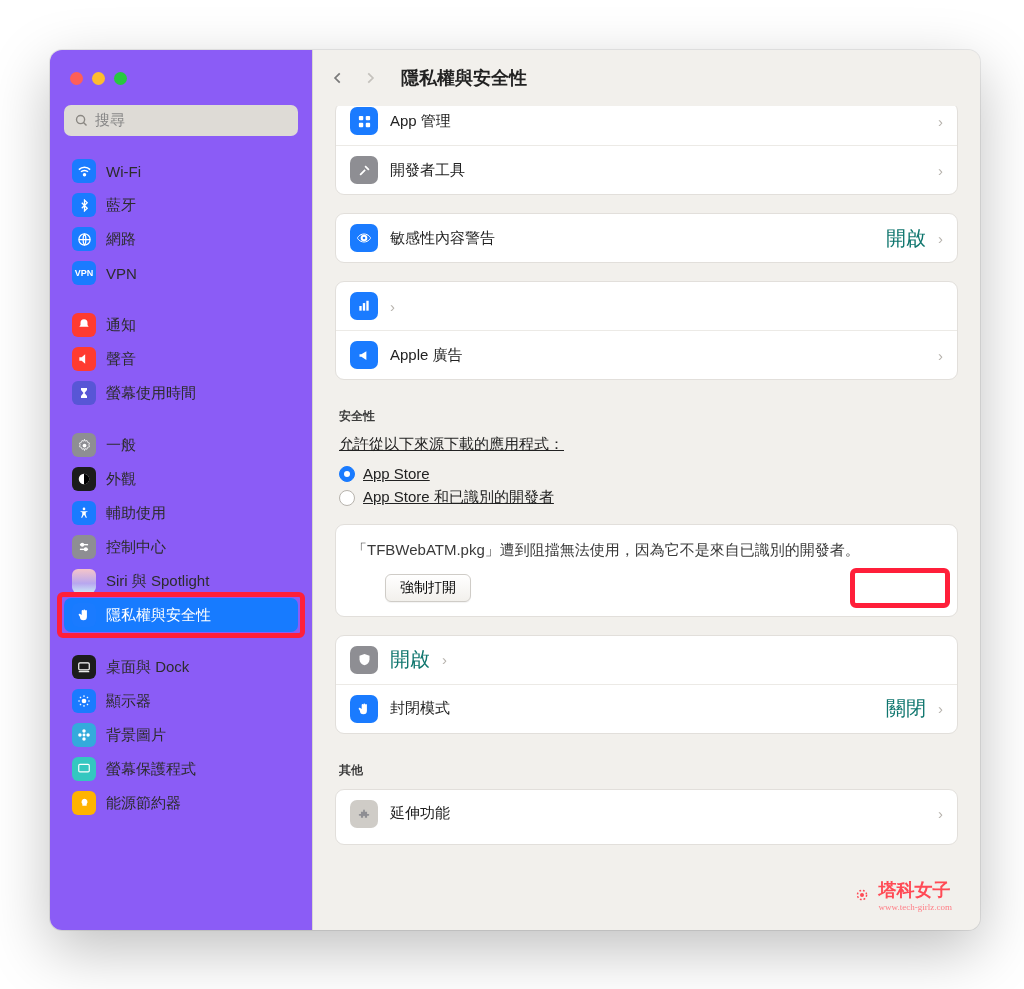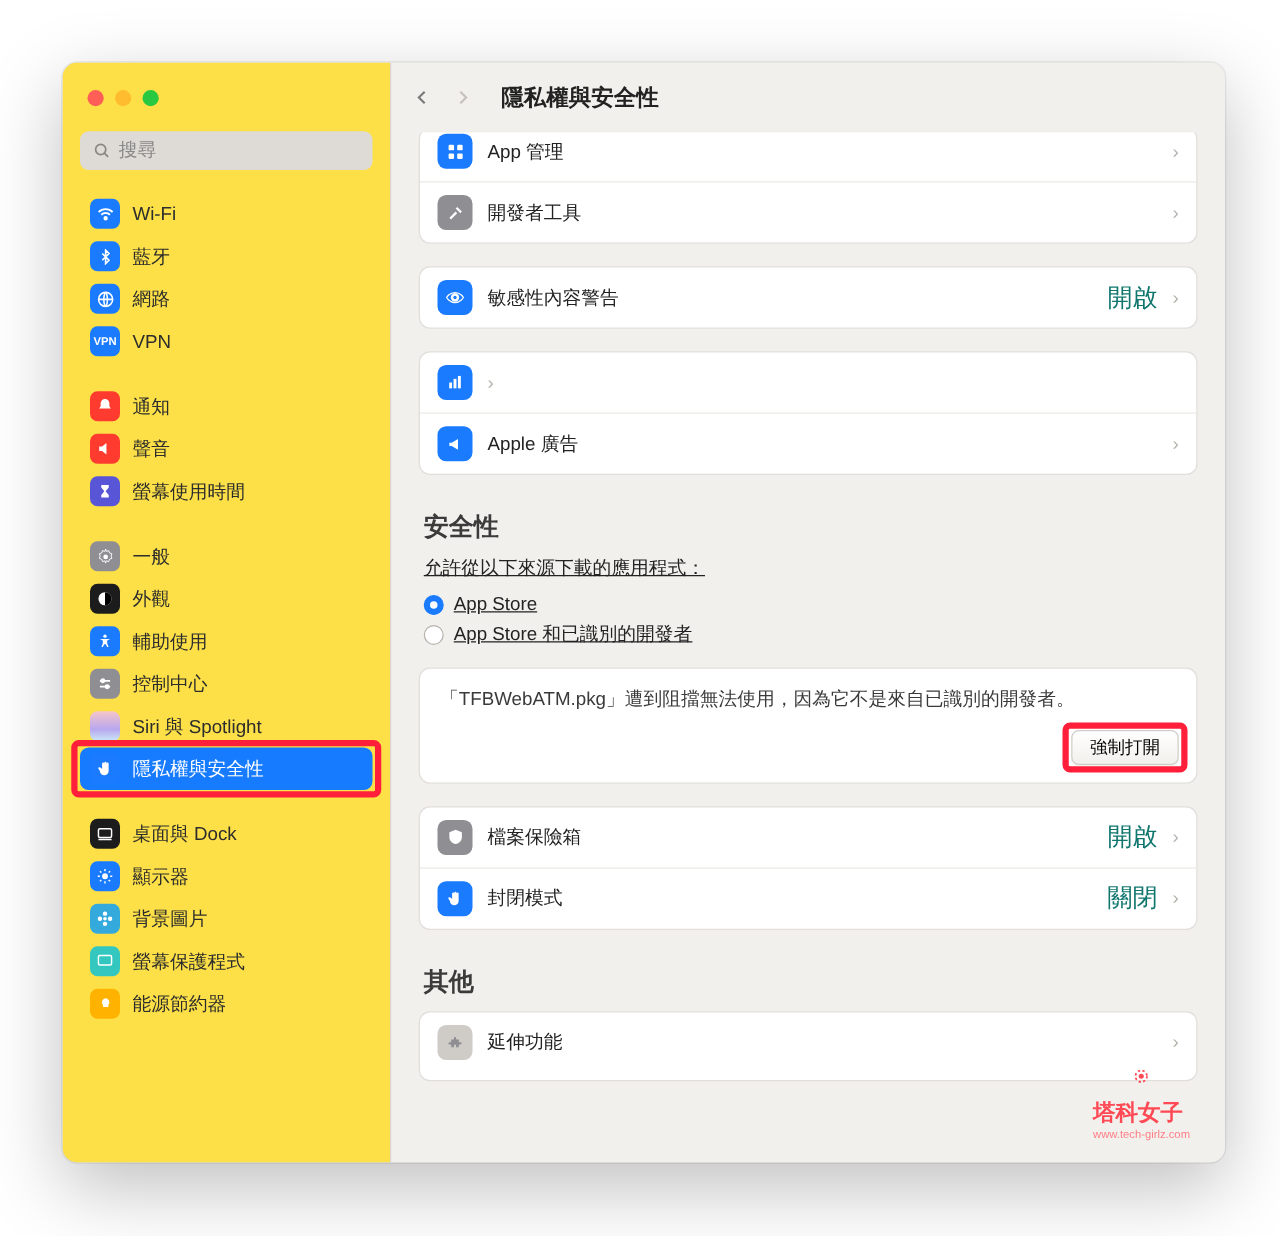--- a/index.html
+++ b/index.html
@@ -33,21 +33,21 @@
   }
   .dot { width: 13px; height: 13px; border-radius: 50%; }
   .dot.red { background:#ff5f57; }
   .dot.yellow { background:#febc2e; }
   .dot.green { background:#28c840; }
 
   
   .sidebar {
     width: 262px;
     flex: none;
-    background: #fde047;
+    background: #8b5cf6;
     padding: 55px 14px 14px 14px;
     overflow: hidden;
   }
   .search {
     display:flex; align-items:center; gap:6px;
     background:#dedbd6;
     border-radius: 7px;
     padding: 6px 10px;
     color:#888;
     margin-bottom: 18px;
@@ -123,21 +123,21 @@
   .row + .row { border-top: 1px solid #eceae6; }
   .row .label { flex:1; }
   .row .status { color:#0f766e; font-size: 20px; }
   .row .chev { color:#b7b3ad; }
   .row .ricon {
     width: 28px; height: 28px; border-radius: 7px;
     display:flex; align-items:center; justify-content:center;
     color:#fff; flex:none; font-weight:600;
   }
   .sec-title {
-    font-size: 20px; font-weight:600;
+    font-size: 12px; font-weight:600;
     color:#3b3b3b;
     margin: 28px 4px 10px 4px;
   }
   .plain-card {
     background:transparent;
     padding: 0 4px;
     margin-bottom: 14px;
     text-decoration: underline;
   }
   .plain-card .line { font-size: 15px; color:#222; margin-bottom: 8px; }
@@ -151,21 +151,21 @@
     border:1px solid #b7b3ad; background:#fff;
     display:flex; align-items:center; justify-content:center;
   }
   .radio.checked .bullet {
     border-color:#1a7bff; background:#1a7bff;
   }
   .radio.checked .bullet::after {
     content:""; width:6px; height:6px; border-radius:50%; background:#fff;
   }
   .blocked-msg { font-size: 15px; color:#3a3a3a; padding: 14px 16px 6px 16px; line-height:1.5; }
-  .btn-row { display:flex; justify-content:flex-end; padding: 6px 14px 14px 14px; position:relative;margin-left:35px; }
+  .btn-row { display:flex; justify-content:flex-start; padding: 6px 14px 14px 14px; position:relative;margin-left:35px; }
   .mac-btn {
     background: linear-gradient(#fff,#f2f0ec);
     border:1px solid #cfccc7;
     border-radius:6px;
     padding:4px 14px;
     font-size:14px;
     box-shadow: 0 1px 1px rgba(0,0,0,.05);
   }
   .hl-btn { left:auto; right:7px; top:0px; bottom:8px; width:100px; }
 
@@ -181,22 +181,21 @@
   .bg-grad {
     background: linear-gradient(180deg,#f5c5c9,#b8a7ef 60%,#c9e9f6);
   }
 
   .watermark {
     position:absolute;
     right: 28px; bottom: 18px;
     display:flex; align-items:center; gap:6px;
     color:#ff4a55;
     font-weight:700;
-    font-family: Liberation Sans, sans-serif;
-    flex-direction: column;
+    font-family: Liberation Serif, serif;
   }
   .watermark .sub { font-size:9px; color:#ff7e86; font-weight:400; display:block; }
   .fadecut { height:6px; }
 </style>
 </head>
 <body>
 
 <div class="window">
   <div class="traffic">
     <span class="dot red"></span>
@@ -487,21 +486,20 @@
         </div>
       </div>
 
       <div class="card">
         <div class="row">
           <span class="ricon bg-gray">
               <svg width="15" height="15" viewBox="0 0 24 24" fill="#fff">
                 <path d="M12 3l8 3v6c0 5-3.5 8-8 9-4.5-1-8-4-8-9V6z"></path>
               </svg>
             </span>
-          <span class="label">檔案保險箱</span>
           <span class="status">開啟</span>
           <span class="chev">›</span>
         </div>
         <div class="row">
           <span class="ricon bg-blue">
               <svg width="14" height="14" viewBox="0 0 24 24" fill="#fff">
                 <path d="M8 12V5a1.5 1.5 0 0 1 3 0v6V4a1.5 1.5 0 0 1 3 0v7V5a1.5 1.5 0 0 1 3 0v10a6 6 0 0 1-12 0l-2-3a1.5 1.5 0 0 1 2-2z"></path>
               </svg>
             </span>
           <span class="label">封閉模式</span>

